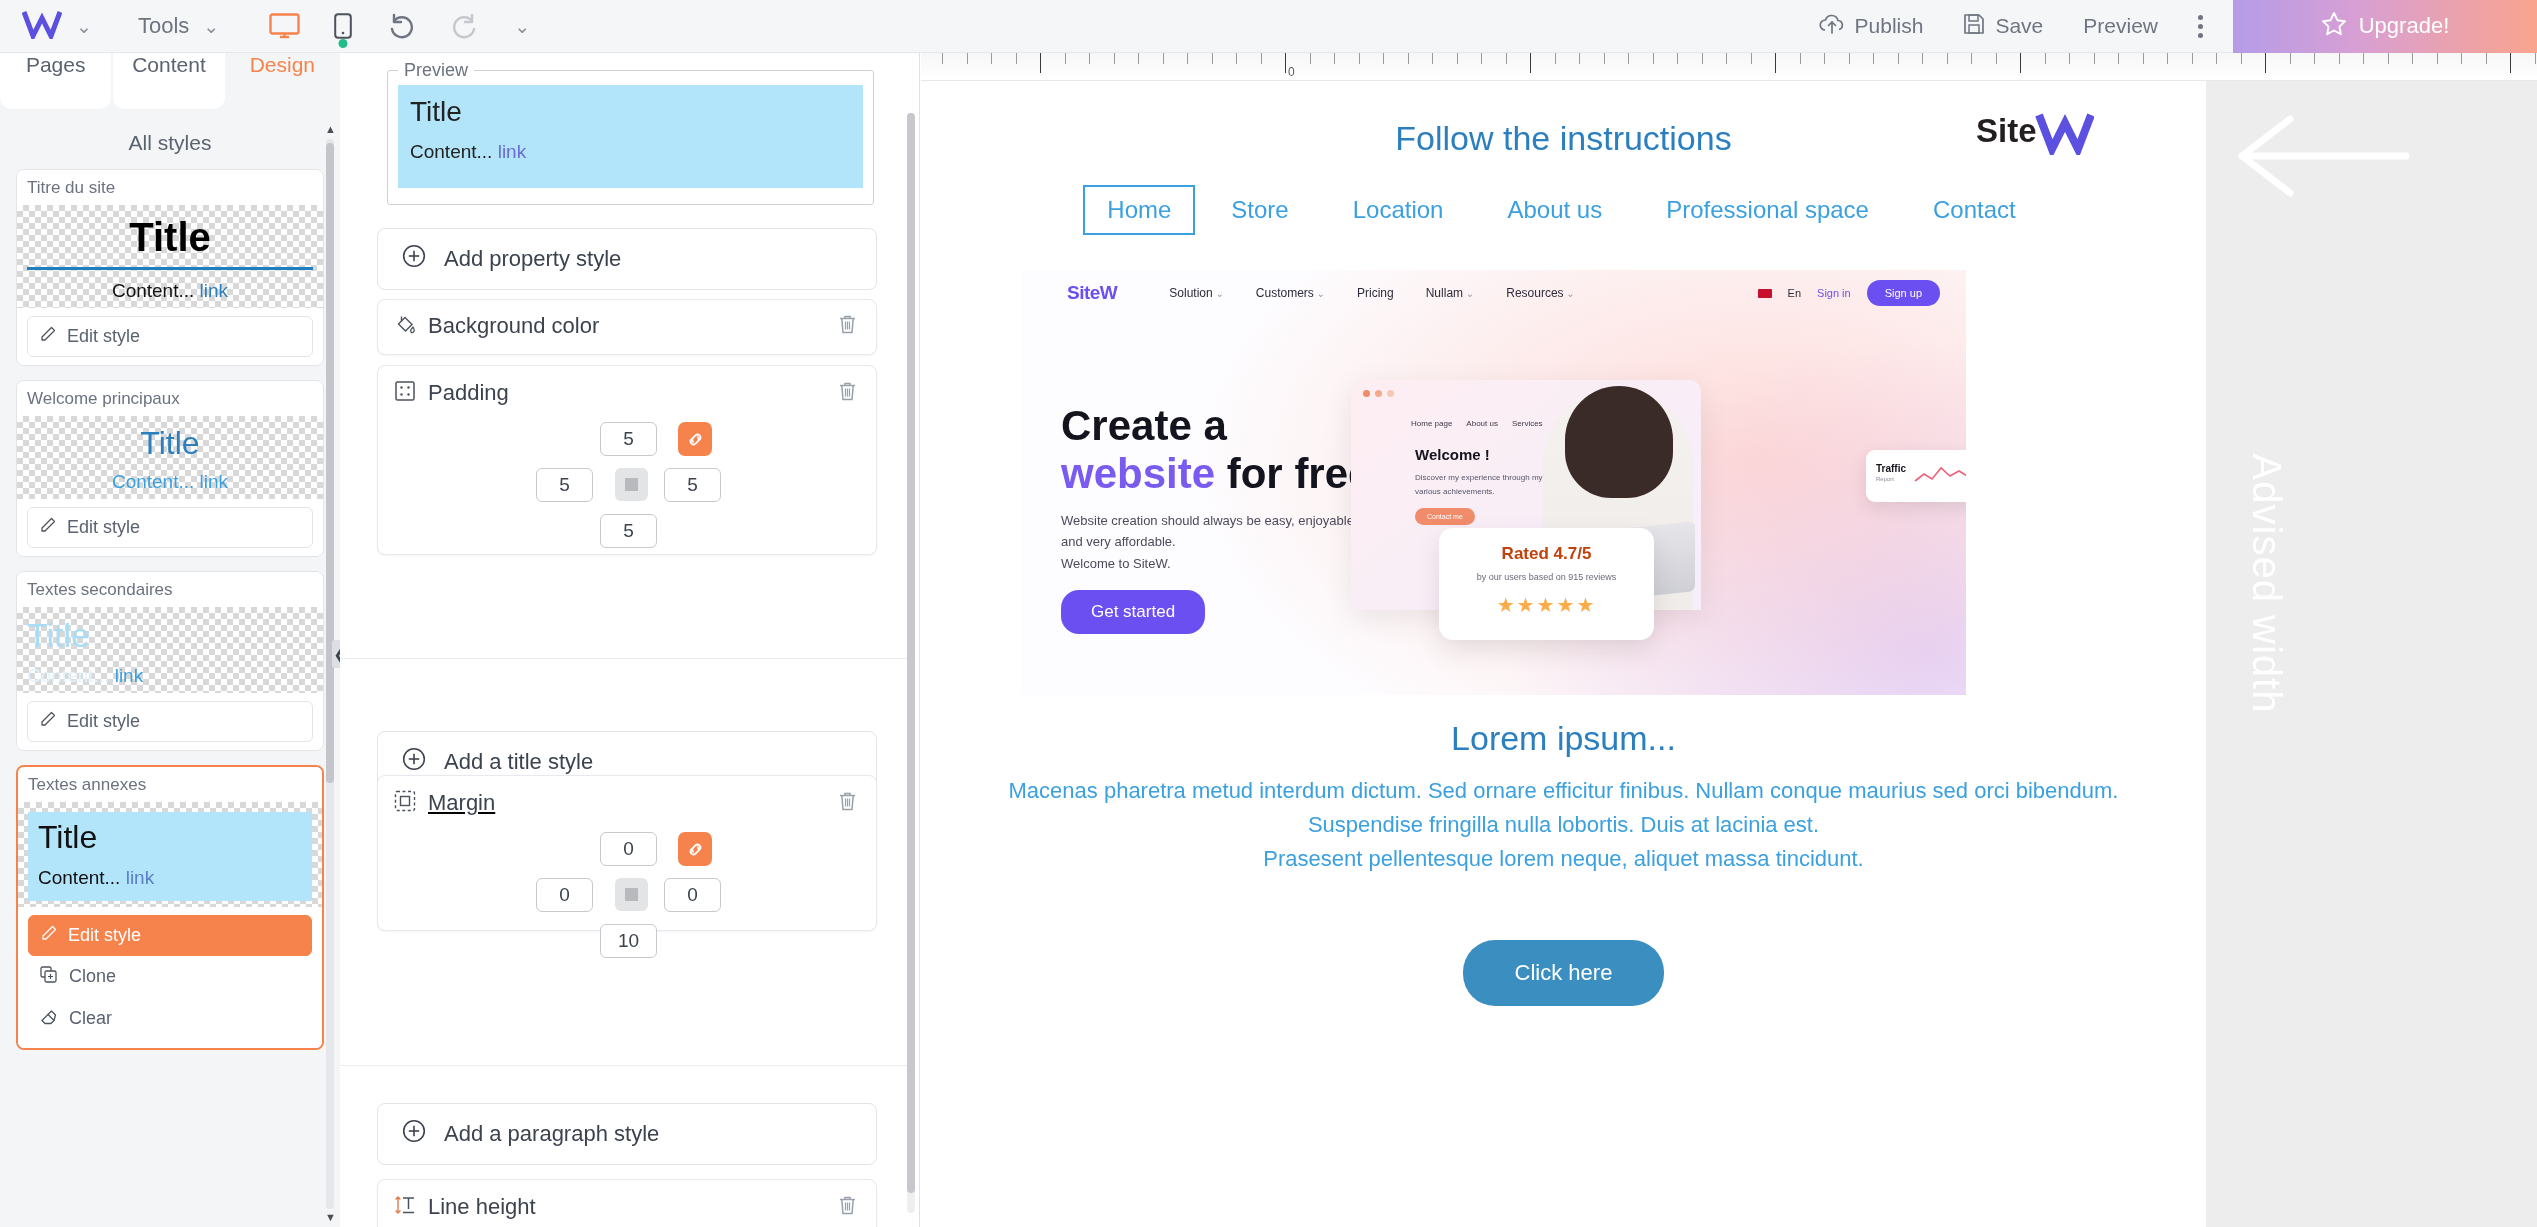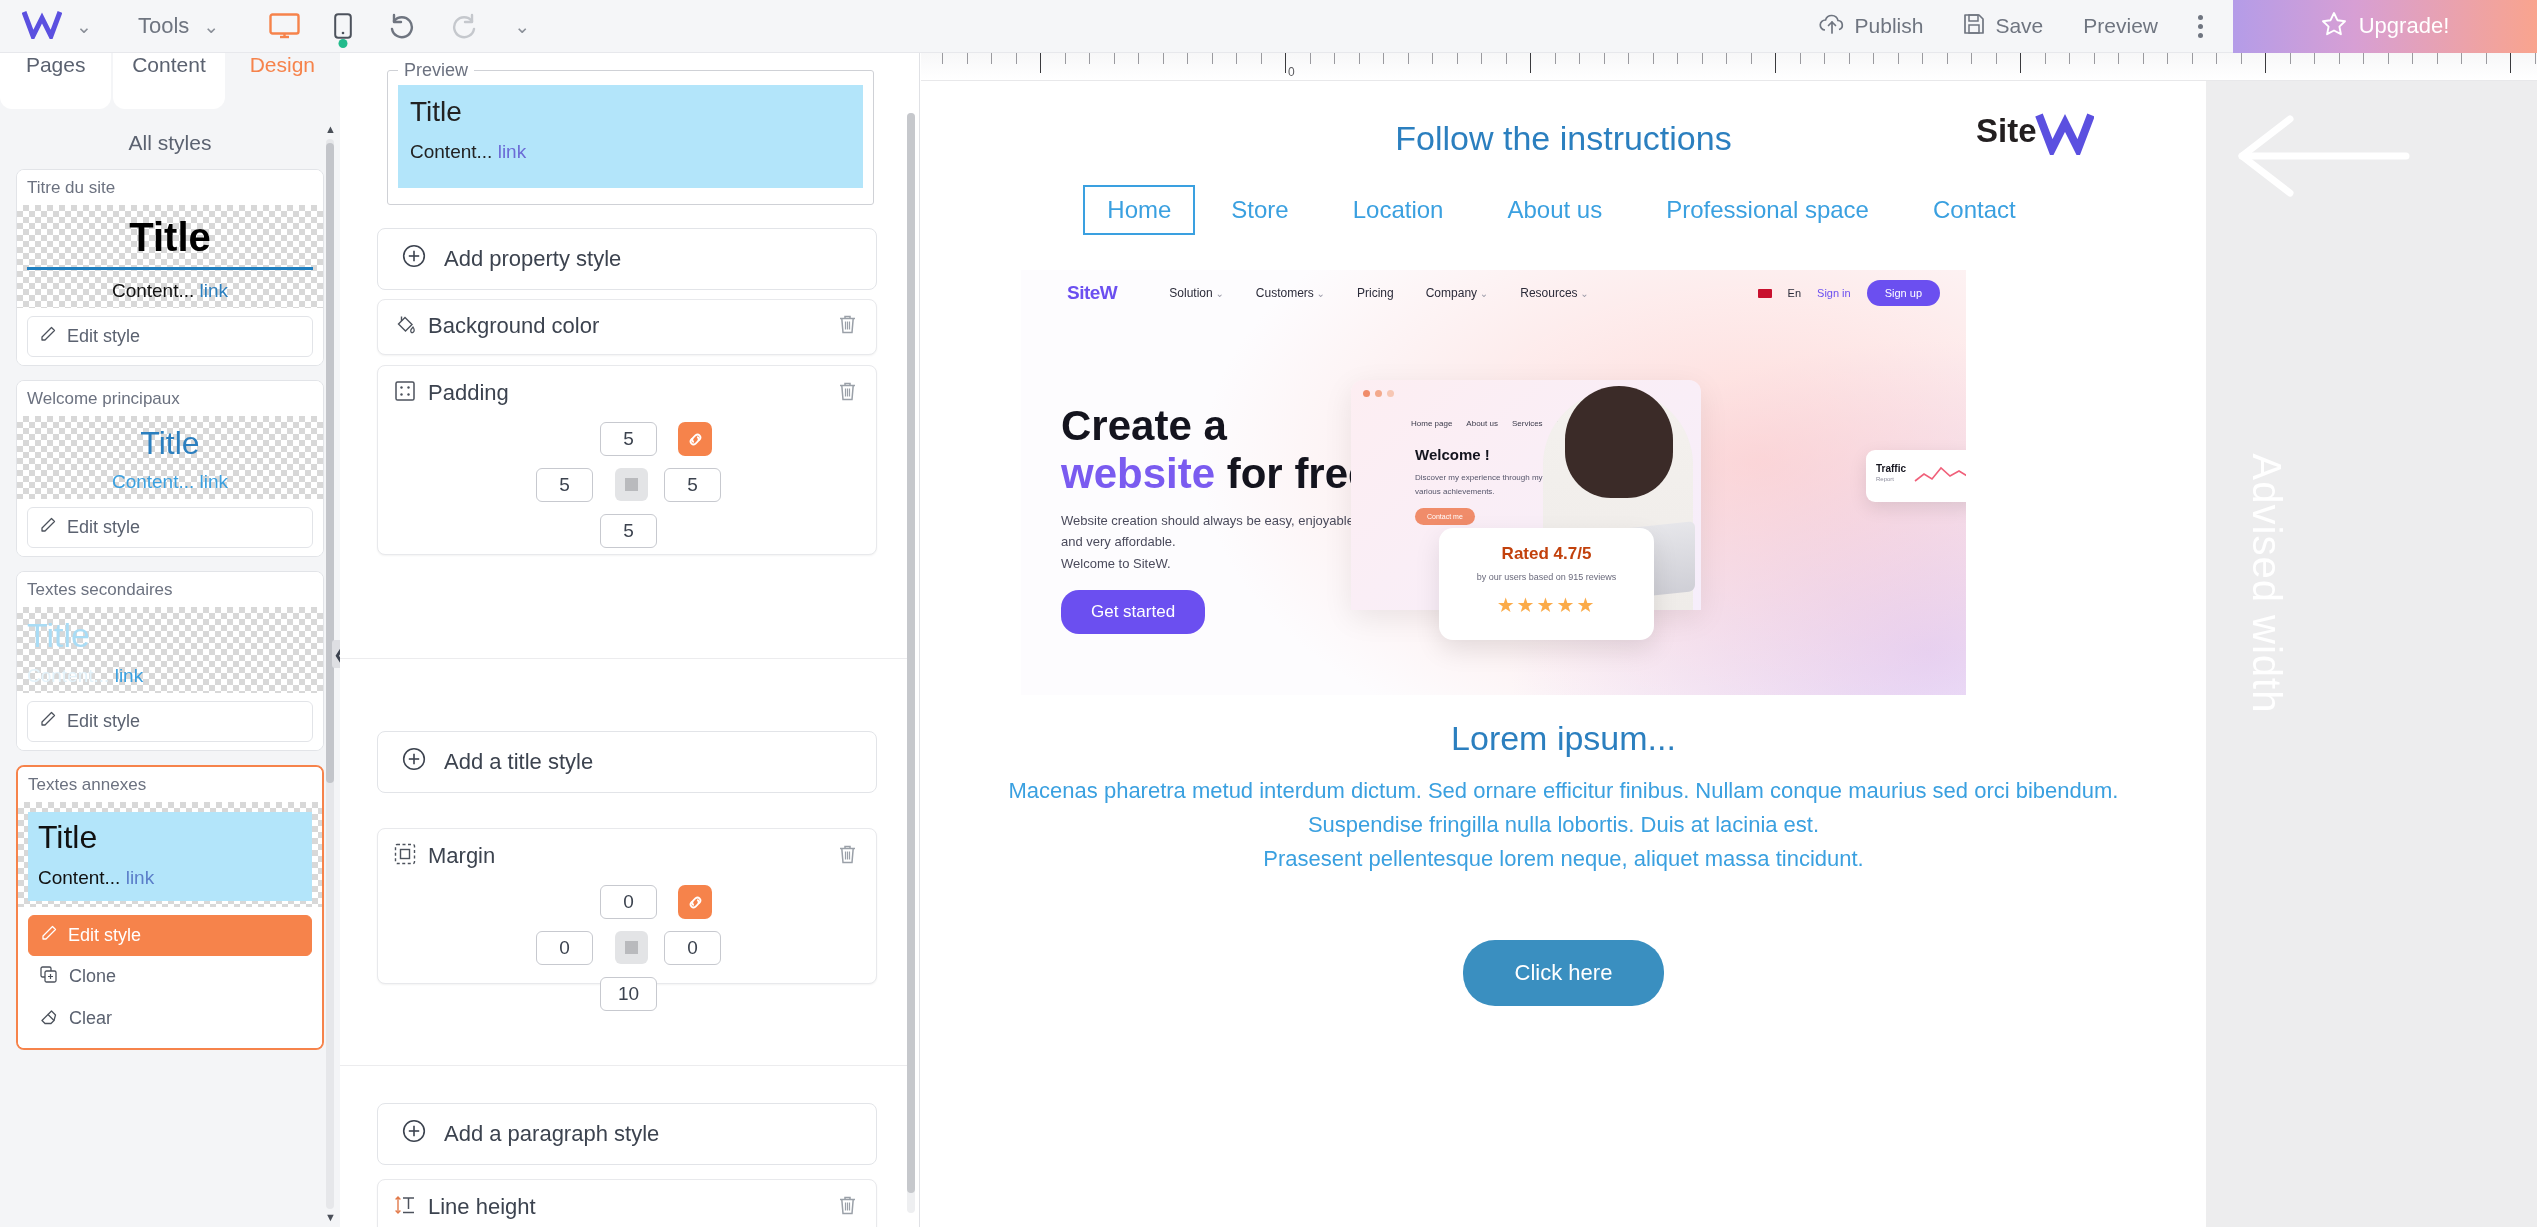--- a/index.html
+++ b/index.html
@@ -538,21 +538,21 @@
       <span>
         <svg width="24" height="24" viewBox="0 0 24 24">
           <circle cx="12" cy="12" r="10.3" fill="none" stroke="#3c434f" stroke-width="1.6"></circle>
           <line x1="12" y1="6.8" x2="12" y2="17.2" stroke="#3c434f" stroke-width="1.6"></line>
           <line x1="6.8" y1="12" x2="17.2" y2="12" stroke="#3c434f" stroke-width="1.6"></line>
         </svg>
       </span>
       <span>Add a title style</span>
     </div>
 
-    <div class="prop-card" style="top:775px; left:37px; width:500px; height:156px;">
+    <div class="prop-card" style="top:722px; left:37px; width:500px; height:156px;text-decoration:underline;">
       <div class="prop-head">
         <span>
           <svg width="22" height="22" viewBox="0 0 22 22">
             <rect x="1.5" y="1.5" width="19" height="19" rx="1.5" fill="none" stroke="#4c525c" stroke-width="1.4" stroke-dasharray="3 2.5"></rect>
             <rect x="6.5" y="6.5" width="9" height="9" fill="none" stroke="#4c525c" stroke-width="1.4"></rect>
           </svg>
         </span>
         <span class="prop-title">Margin</span>
         <span class="trash">
           <svg width="21" height="22" viewBox="0 0 21 22">
@@ -737,21 +737,21 @@
         <div class="es">
 
           <div class="es-nav">
             <div class="es-logo">
               <span>SiteW</span>
             </div>
             <div class="es-links">
               <span>Solution</span>
               <span>Customers</span>
               <span class="nc">Pricing</span>
-              <span>Company</span>
+              <span>Nullam</span>
               <span>Resources</span>
             </div>
             <div class="es-right">
               <i class="es-flag"></i>
               <span>En</span>
               <span style="color:#6b4ff0">Sign in</span>
               <span class="es-signup">Sign up</span>
             </div>
           </div>
 

